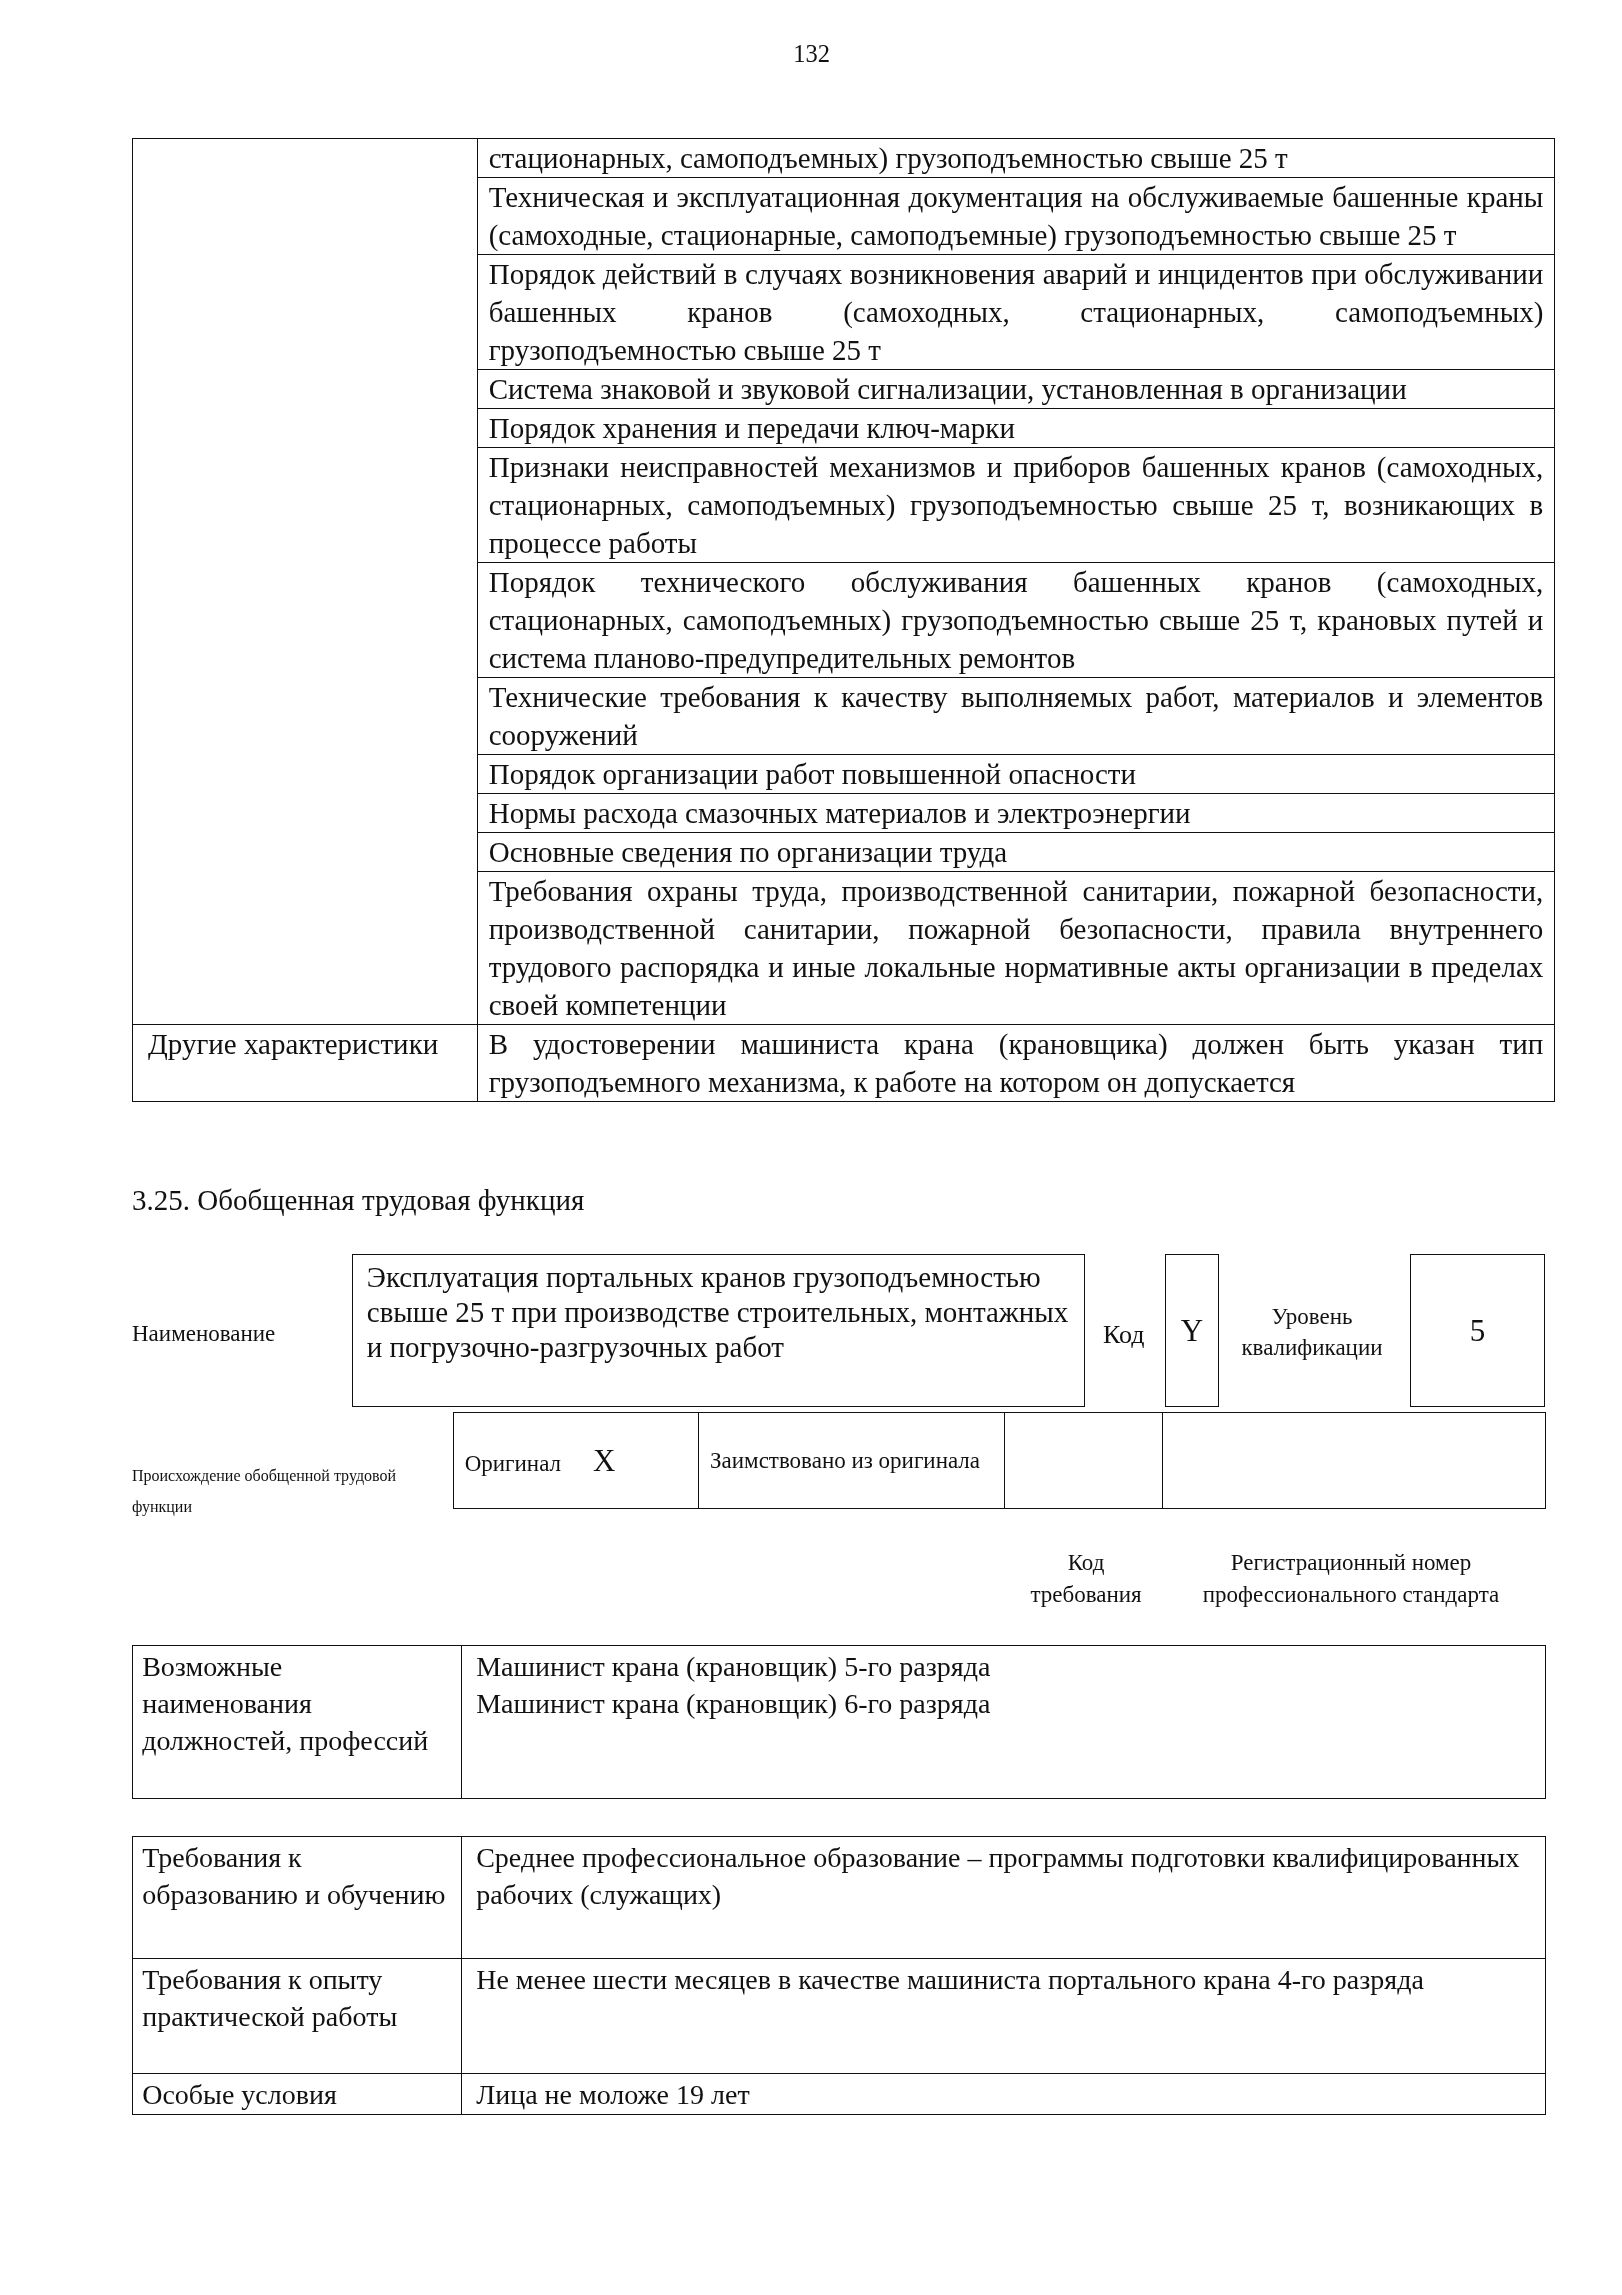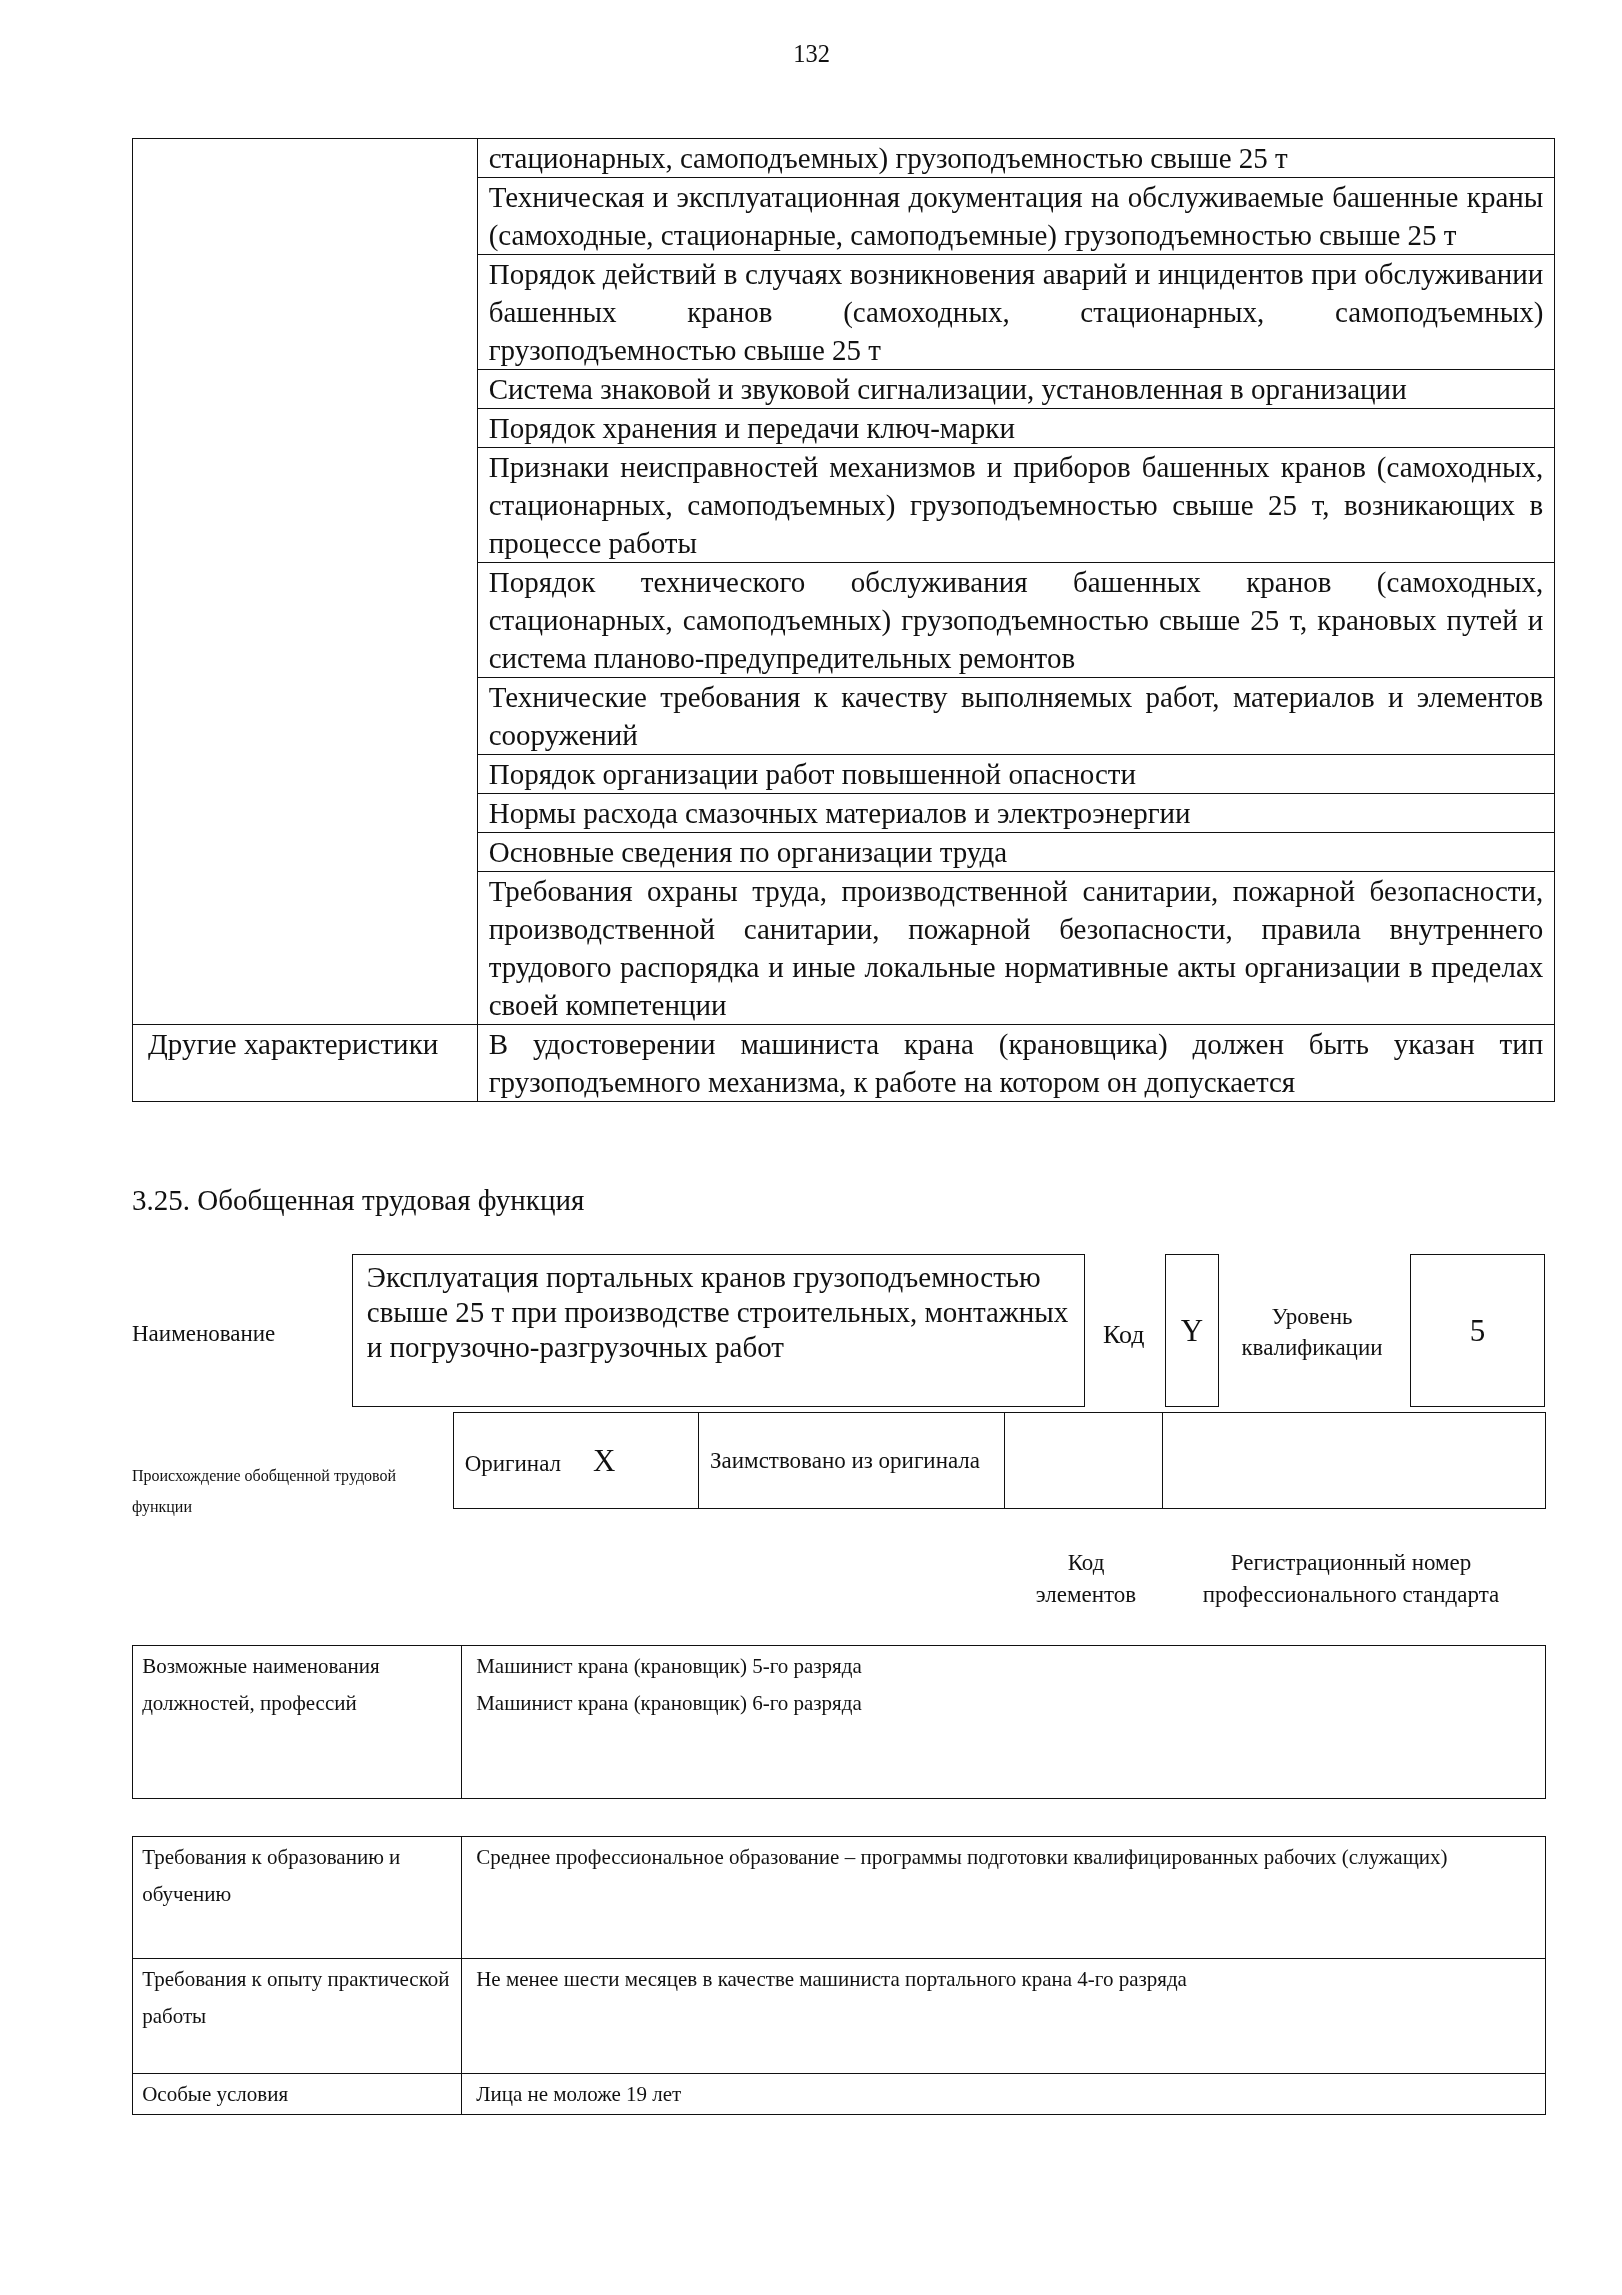--- a/index.html
+++ b/index.html
@@ -69,21 +69,21 @@
       text-align: center; font-size: 23px; line-height: 32px;
     }
     .caption-reg {
       position: absolute; left: 1171px; top: 1547px; width: 360px;
       text-align: center; font-size: 23px; line-height: 32px;
     }
 
     
     .bt {
       position: absolute; left: 132px; width: 1414px;
-      font-size: 21px; line-height: 37px;
+      font-size: 28px; line-height: 37px;
     }
     .bt td.lbl { width: 310px; padding: 1.5px 9.2px; }
     .bt td.val { padding: 1.5px 13.8px; }
     .positions-table { top: 1645px; }
     .req-table { top: 1836px; }
     .line { display: block; }
   </style>
 </head>
 <body>
 
@@ -150,21 +150,21 @@
       <tr>
     <td class="c1">
       <span>Оригинал</span><span class="x">X</span>
     </td>
     <td class="c2">Заимствовано из оригинала</td>
     <td class="c3"></td>
     <td></td>
   </tr>
 </tbody>
   </table>
-<div class="caption-code">Код элементов</div>
+<div class="caption-code">Код требования</div>
 <div class="caption-reg">Регистрационный номер профессионального стандарта</div>
 
 <table class="bt positions-table">
   <tbody>
       <tr style="height:153px">
     <td class="lbl">Возможные наименования должностей, профессий</td>
     <td class="val">
       <span class="line">Машинист крана (крановщик) 5-го разряда</span>
       <span class="line">Машинист крана (крановщик) 6-го разряда</span>
     </td>

